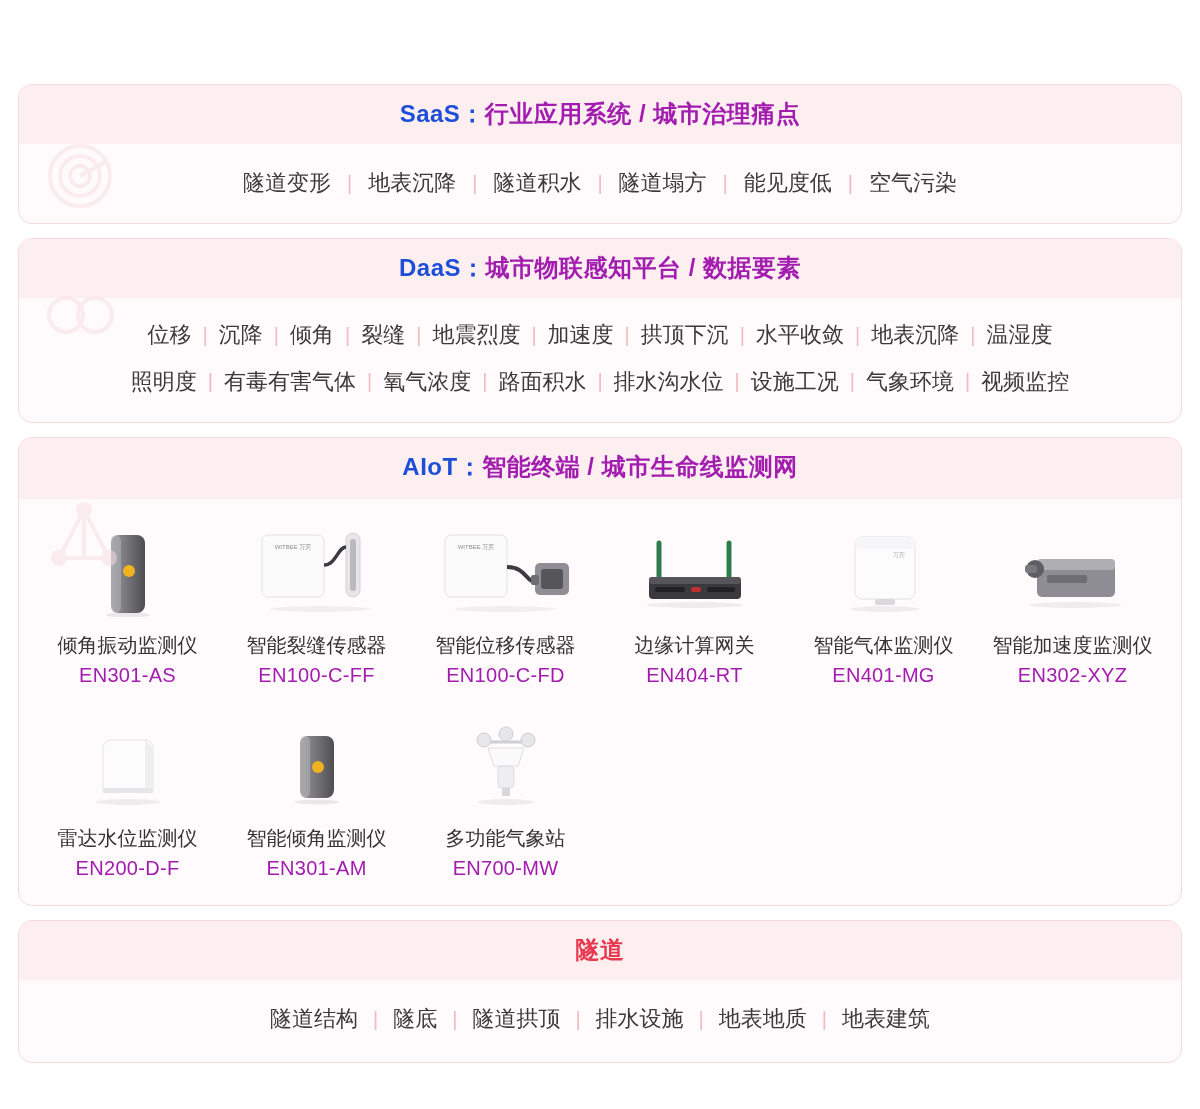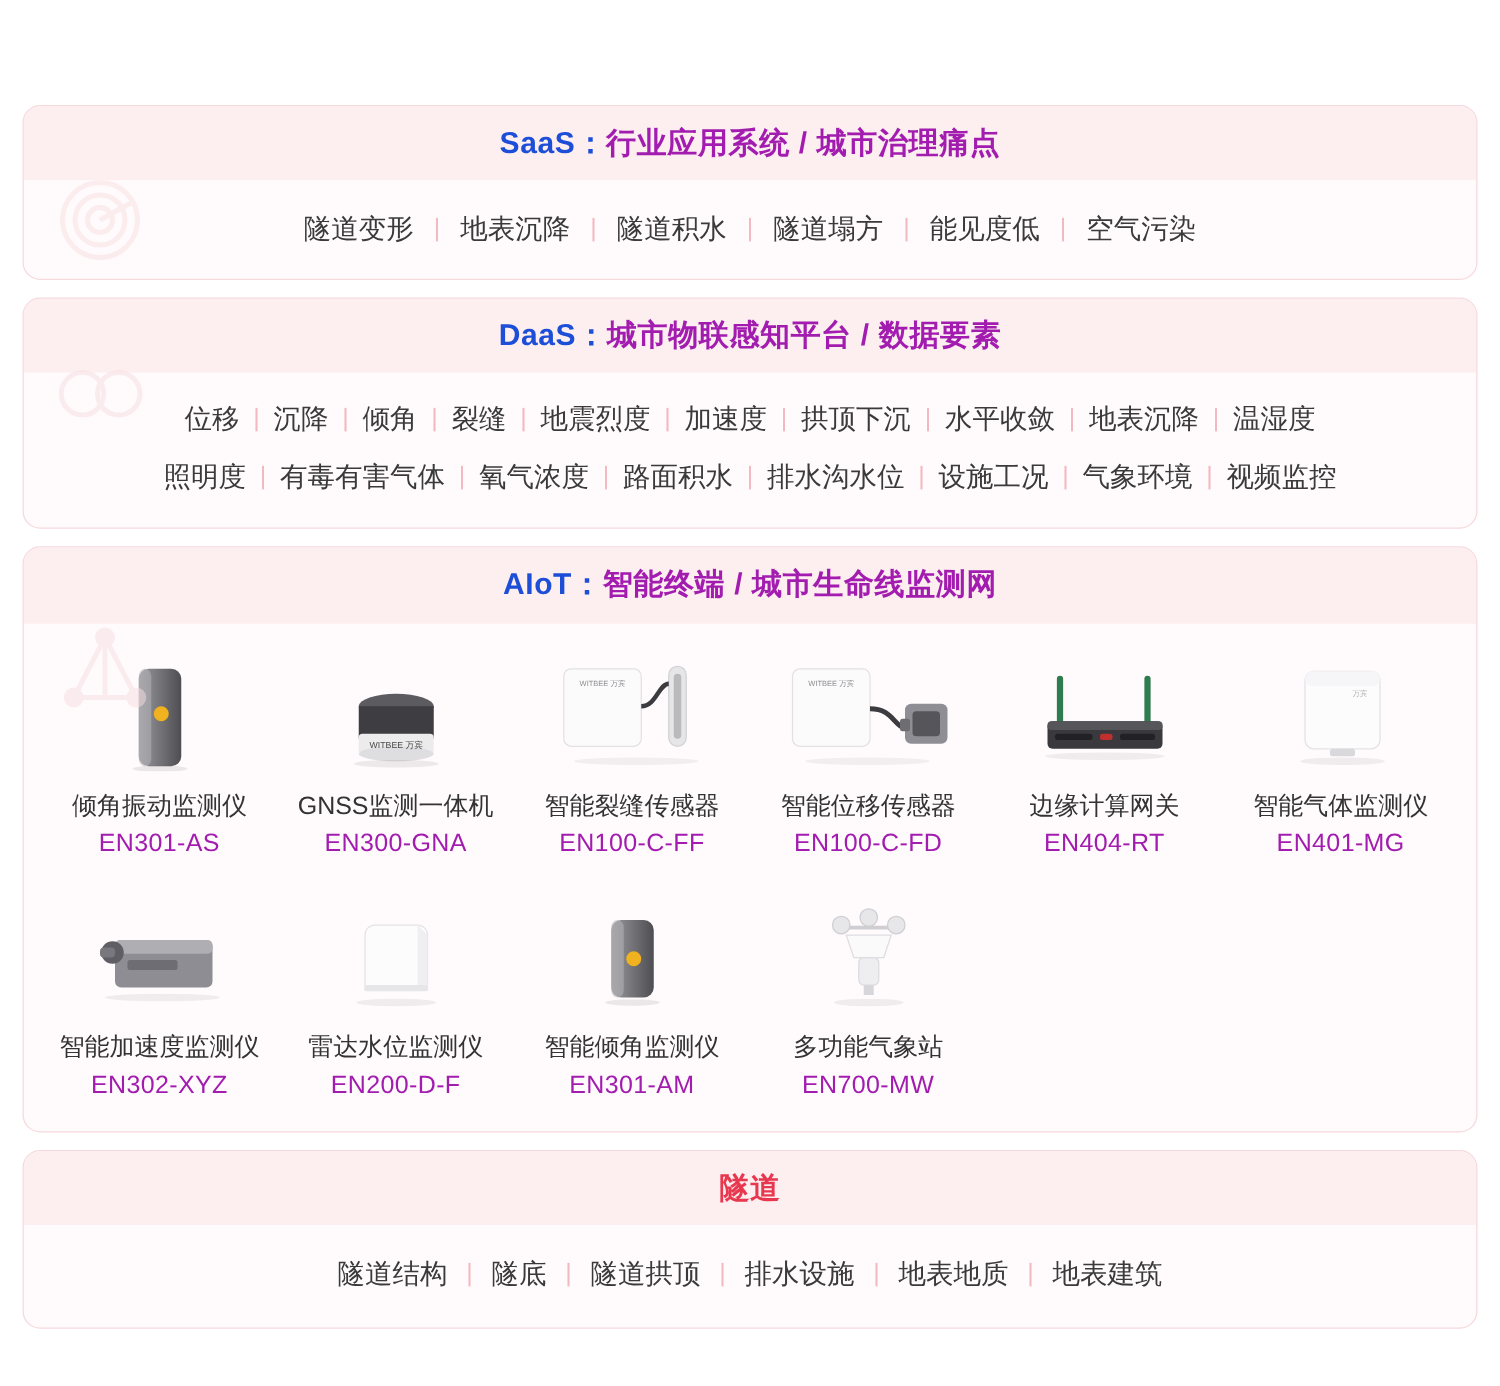--- a/index.html
+++ b/index.html
@@ -253,34 +253,20 @@
             <rect x="12" y="10" width="34" height="78" rx="8" fill="url(#gA)"></rect>
             <rect x="12" y="10" width="10" height="78" rx="6" fill="#b5b5ba" opacity="0.55"></rect>
             <circle cx="30" cy="46" r="6" fill="#f0b21e"></circle>
             <ellipse cx="29" cy="90" rx="22" ry="2.5" fill="#000" opacity="0.08"></ellipse>
           </svg>
         </div>
         <div class="device-name">倾角振动监测仪</div>
         <div class="device-model">EN301-AS</div>
       </div>
 
-      <div class="device">
-        <div class="device-img">
-          <svg width="110" height="92" viewBox="0 0 110 92">
-            <ellipse cx="55" cy="40" rx="30" ry="10" fill="#5b5b60"></ellipse>
-            <rect x="25" y="40" width="60" height="26" fill="#3d3d42"></rect>
-            <rect x="25" y="62" width="60" height="16" rx="3" fill="#ececed"></rect>
-            <ellipse cx="55" cy="78" rx="30" ry="6" fill="#dedee0"></ellipse>
-            <text x="55" y="73" font-family="'Liberation Sans',sans-serif" font-size="7" fill="#4a4a4a" text-anchor="middle">WITBEE 万宾</text>
-            <ellipse cx="55" cy="86" rx="34" ry="3" fill="#000" opacity="0.07"></ellipse>
-          </svg>
-        </div>
-        <div class="device-name">GNSS监测一体机</div>
-        <div class="device-model">EN300-GNA</div>
-      </div>
 
 
 
       <div class="device">
         <div class="device-img">
           <svg width="150" height="92" viewBox="0 0 150 92">
             <rect x="20" y="10" width="62" height="62" rx="6" fill="#fbfbfc" stroke="#e2e2e4"></rect>
             <text x="51" y="24" font-family="'Liberation Sans',sans-serif" font-size="6" fill="#8d8d90" text-anchor="middle">WITBEE 万宾</text>
             <rect x="104" y="8" width="14" height="64" rx="7" fill="#e6e6e8" stroke="#d2d2d5"></rect>
             <rect x="108" y="14" width="6" height="52" rx="3" fill="#b9b9be"></rect>

